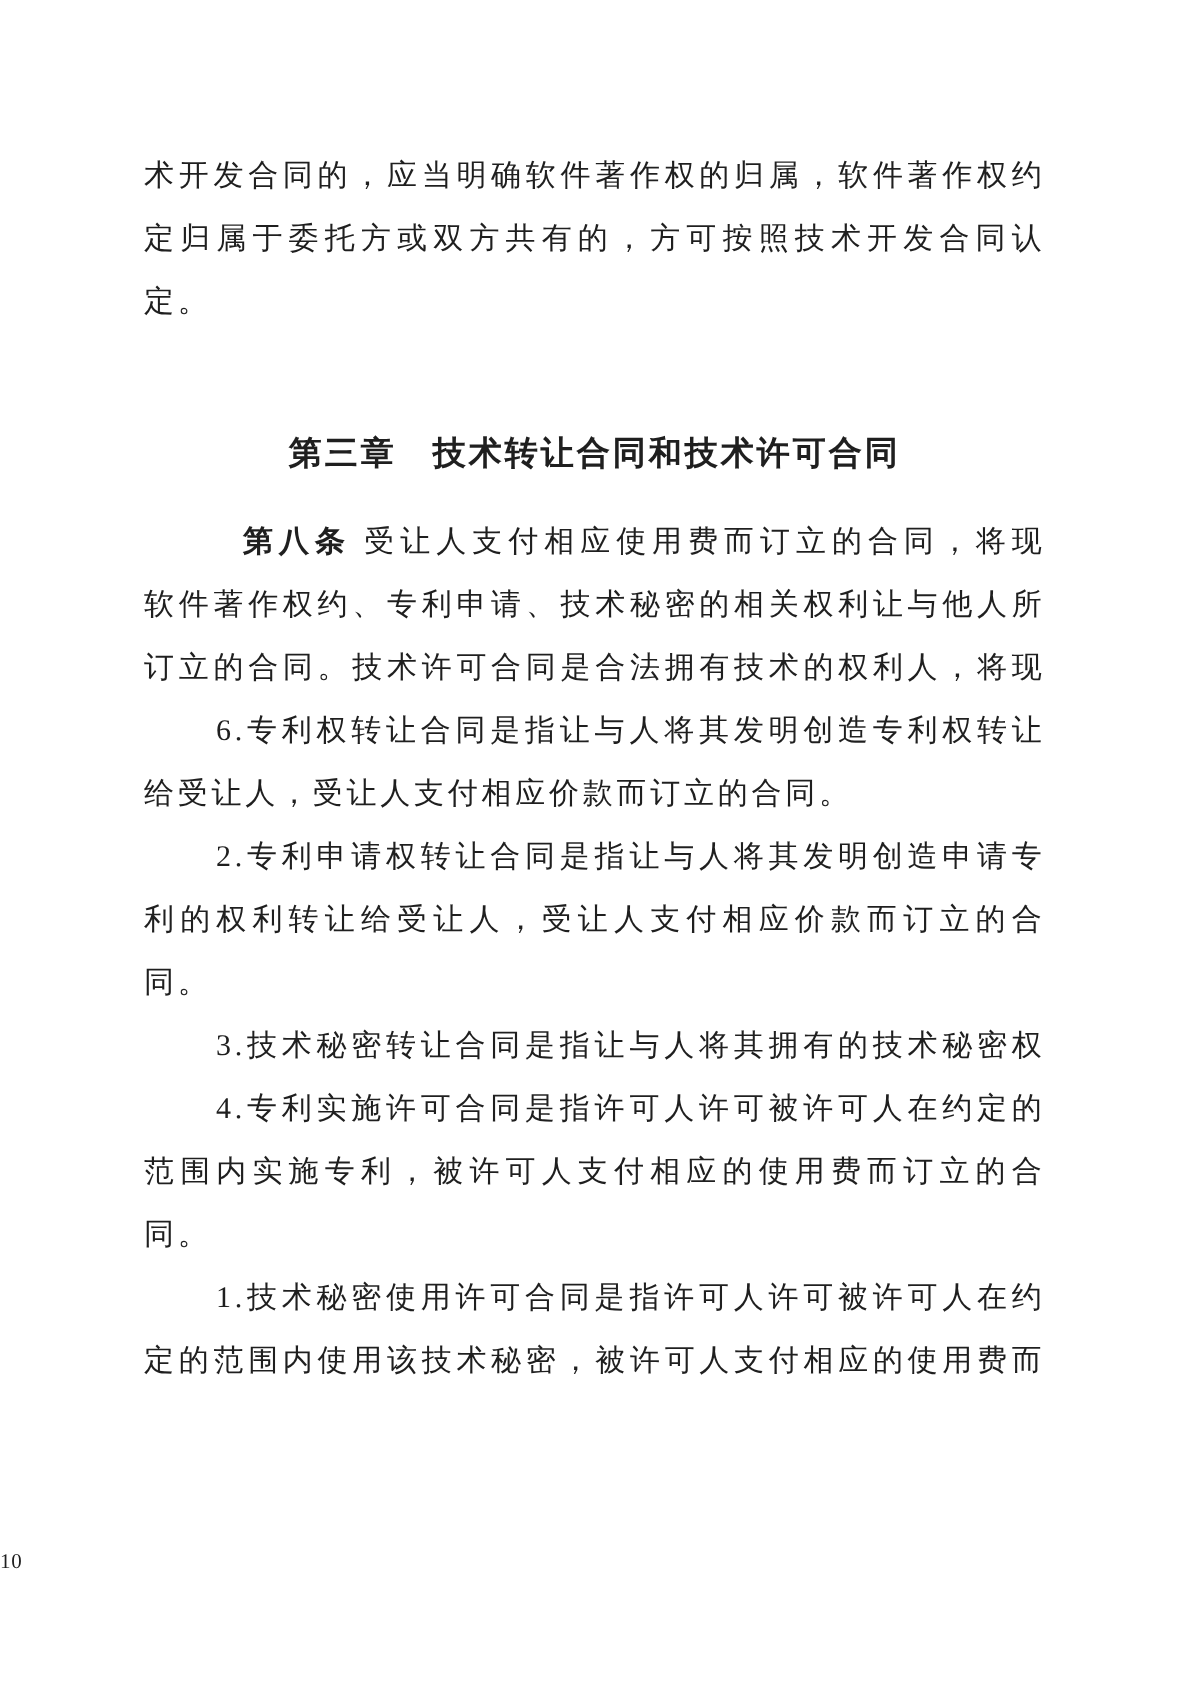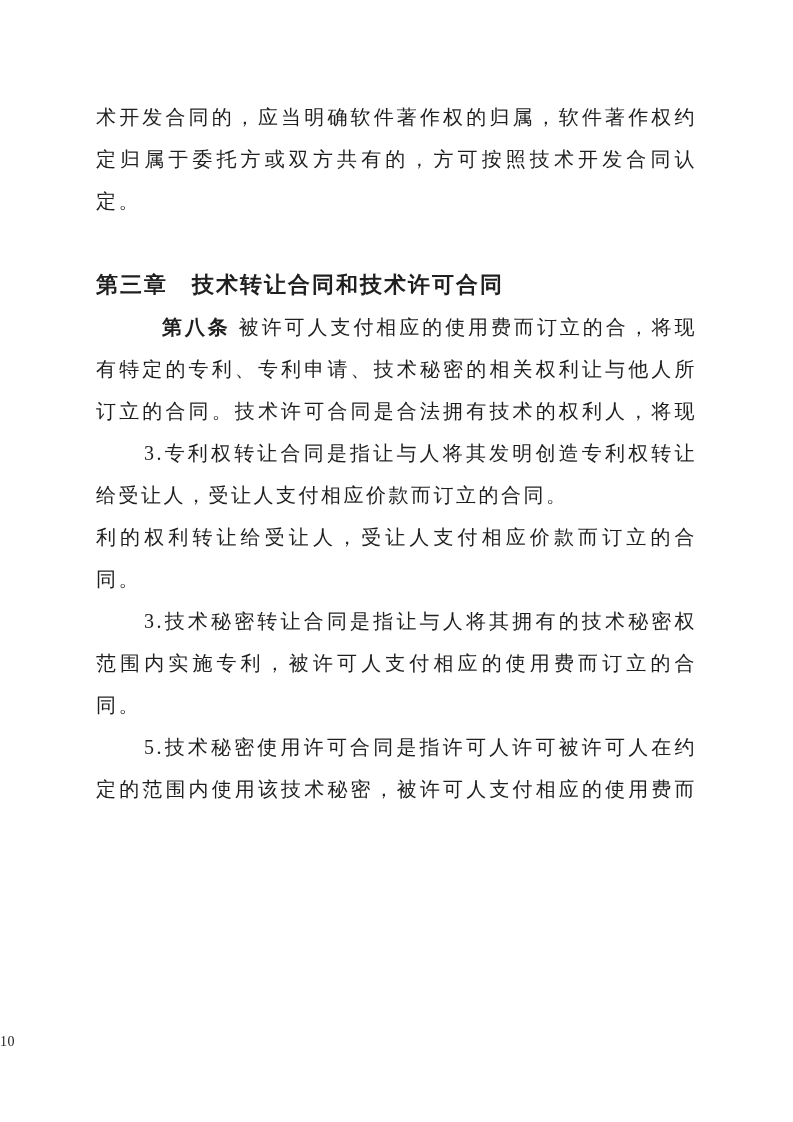--- a/index.html
+++ b/index.html
@@ -15,22 +15,22 @@
   .line {
     height: 42px; line-height: 42px;
     font-size: 20px; letter-spacing: 2.5px;
     overflow: hidden; white-space: normal;
   }
   .justify { text-align: justify; text-align-last: justify; }
   .indent { text-indent: 48px; }
   .indent-article { text-indent: 66px; }
   .blank { height: 42px; }
   .chapter-heading {
-    height: 42px; line-height: 42px; margin: 0;
-    text-align: left; font-weight: bold;
+    height: 42px; line-height: 42px; margin: 17px;
+    text-align: center; font-weight: bold;
     font-size: 22px; letter-spacing: 2px;
   }
   .b { font-weight: bold; margin-top: 24px; }
   .footer {
     position: absolute; top: 1034px; left: 0; width: 100%;
     font-size: 14px; letter-spacing: 0.5px;
     color: var(--text-color, #1f1f1f);
   }
 </style>
 </head>
@@ -40,34 +40,36 @@
   <div class="body-text">
 
     <div class="line justify">术开发合同的，应当明确软件著作权的归属，软件著作权约</div>
     <div class="line justify">定归属于委托方或双方共有的，方可按照技术开发合同认</div>
     <div class="line">定。</div>
 
     <div class="line blank"></div>
 
     <h2 class="chapter-heading">第三章　技术转让合同和技术许可合同</h2>
 
-    <div class="line justify indent-article"><span class="b">第八条</span><span> 被许可人支付相应的使用费而订立的合，将现</span></div>
-    <div class="line justify">有特定的专利、专利申请、技术秘密的相关权利让与他人所</div>
+    <div class="line justify indent-article"><span class="b">第八条</span><span> 受让人支付相应使用费而订立的合同，将现</span></div>
+    <div class="line justify">软件著作权约、专利申请、技术秘密的相关权利让与他人所</div>
     <div class="line justify">订立的合同。技术许可合同是合法拥有技术的权利人，将现</div>
 
-    <div class="line justify indent">3.专利权转让合同是指让与人将其发明创造专利权转让</div>
+    <div class="line justify indent">6.专利权转让合同是指让与人将其发明创造专利权转让</div>
     <div class="line">给受让人，受让人支付相应价款而订立的合同。</div>
 
+    <div class="line justify indent">2.专利申请权转让合同是指让与人将其发明创造申请专</div>
     <div class="line justify">利的权利转让给受让人，受让人支付相应价款而订立的合</div>
     <div class="line">同。</div>
 
     <div class="line justify indent">3.技术秘密转让合同是指让与人将其拥有的技术秘密权</div>
 
+    <div class="line justify indent">4.专利实施许可合同是指许可人许可被许可人在约定的</div>
     <div class="line justify">范围内实施专利，被许可人支付相应的使用费而订立的合</div>
     <div class="line">同。</div>
 
-    <div class="line justify indent">5.技术秘密使用许可合同是指许可人许可被许可人在约</div>
+    <div class="line justify indent">1.技术秘密使用许可合同是指许可人许可被许可人在约</div>
     <div class="line justify">定的范围内使用该技术秘密，被许可人支付相应的使用费而</div>
 
   </div>
 
   <div class="footer"><span>10</span></div>
 </div>
 
 </body></html>

